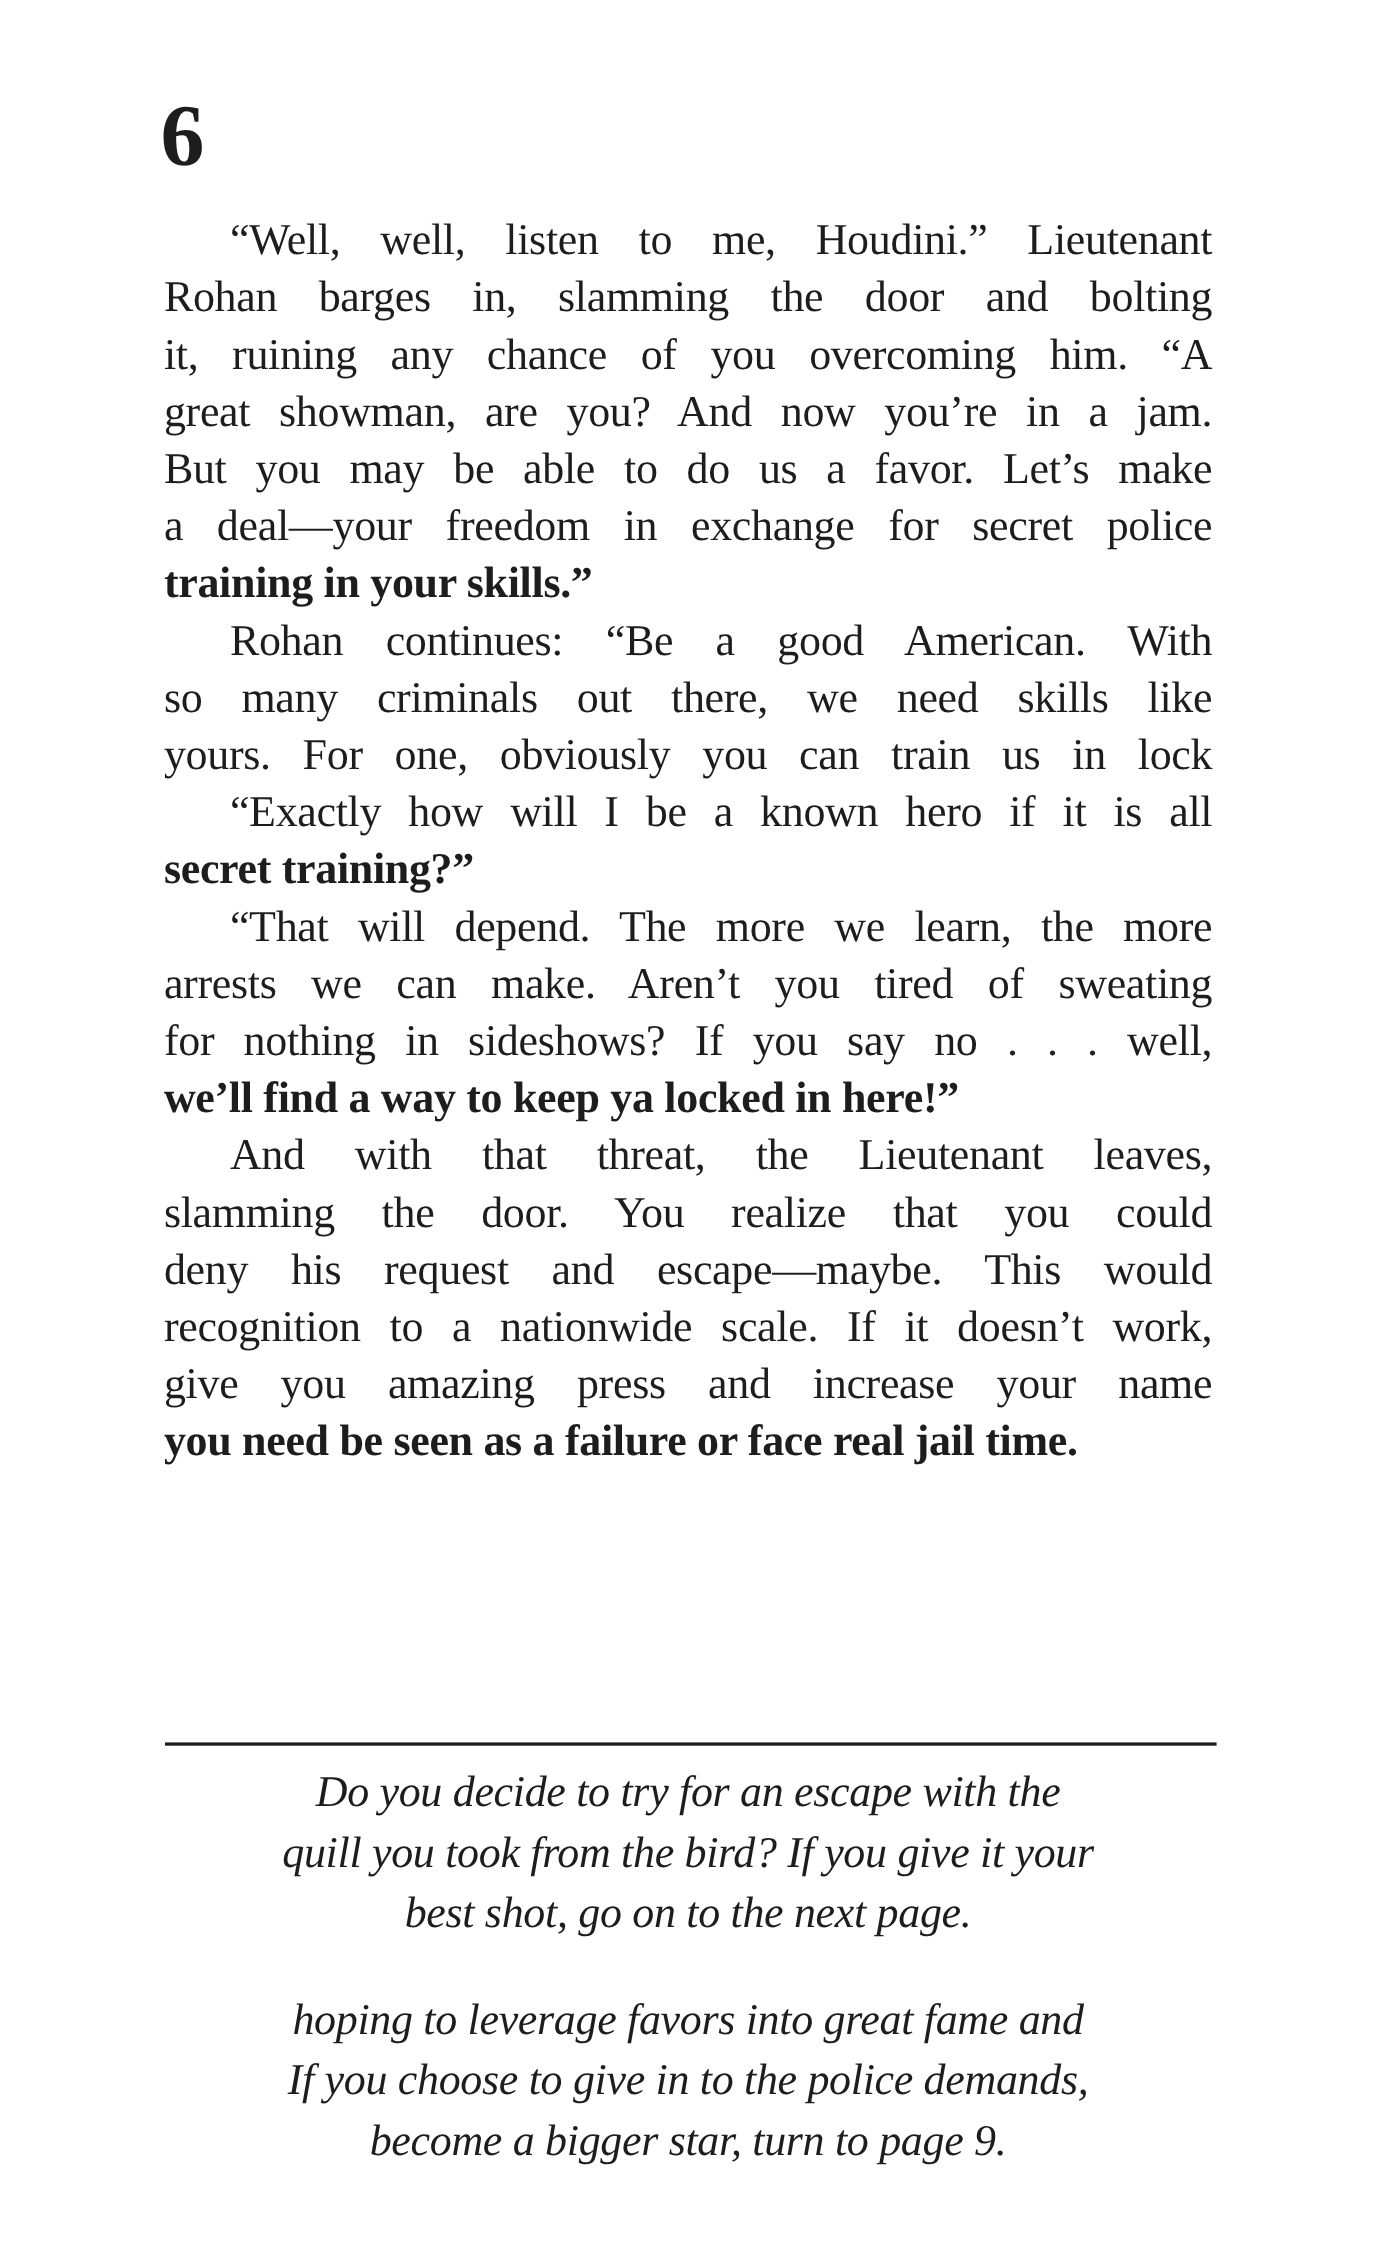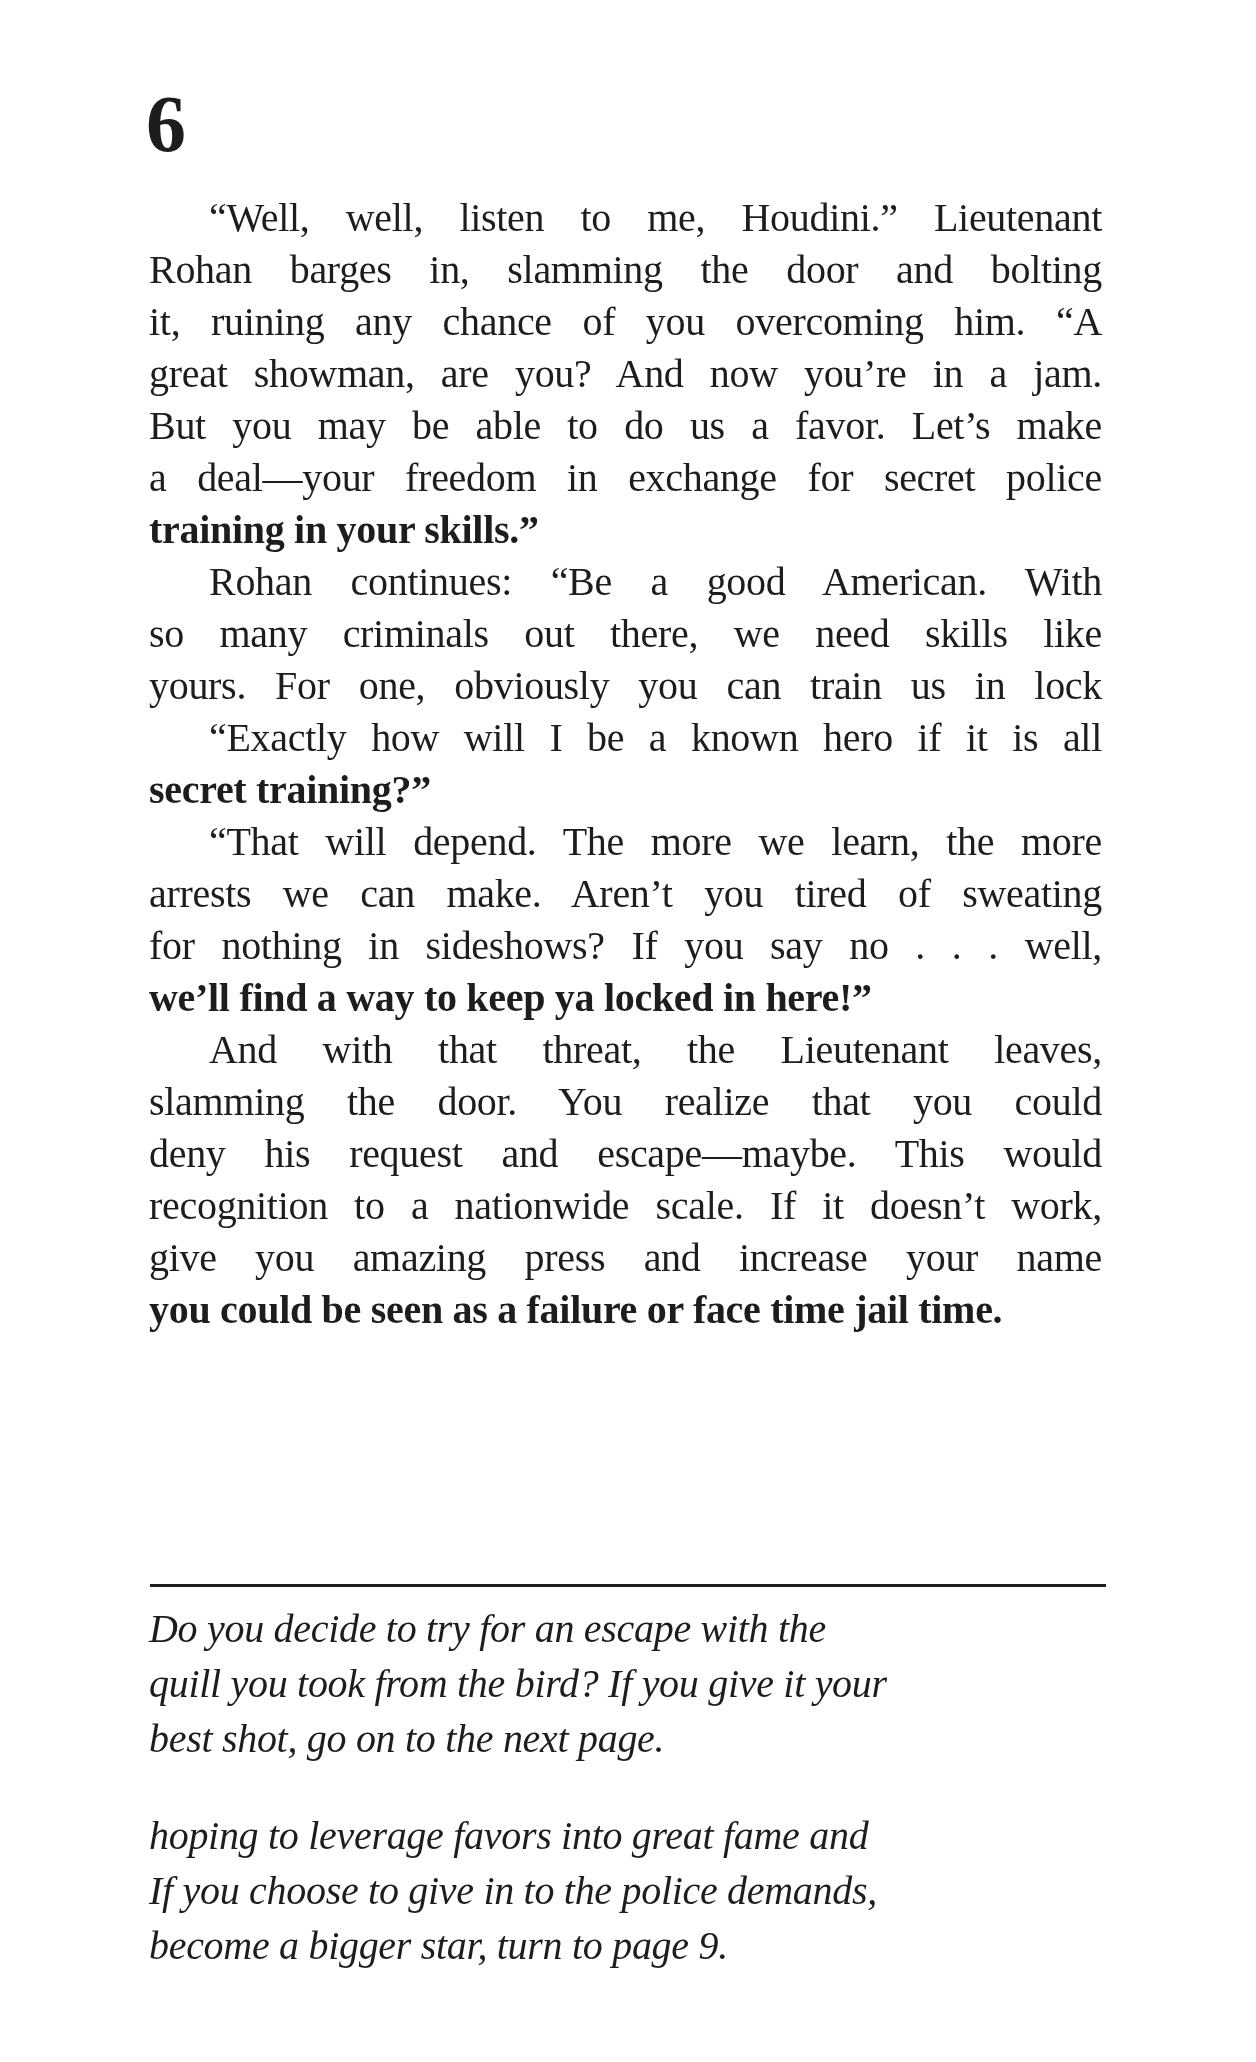--- a/index.html
+++ b/index.html
@@ -60,21 +60,21 @@
     background: #1d1d1d;
   }
   .choice {
     position: absolute;
     left: 149px;
     width: 953px;
     font-style: italic;
     font-size: 40px;
     line-height: 55px;
     letter-spacing: -0.3px;
-    text-align: left;
+    text-align: center;
   }
   .choice-1 { top: 1601px; }
   .choice-2 { top: 1808px; }
   .cl { height: 55px; }
 </style>
 </head>
 <body>
 
 <div class="page">
 
@@ -100,21 +100,21 @@
     <div class="bl ind">“That will depend. The more we learn, the more</div>
     <div class="bl">arrests we can make. Aren’t you tired of sweating</div>
     <div class="bl">for nothing in sideshows? If you say no . . . well,</div>
     <div class="bl end">we’ll find a way to keep ya locked in here!”</div>
 
     <div class="bl ind">And with that threat, the Lieutenant leaves,</div>
     <div class="bl">slamming the door. You realize that you could</div>
     <div class="bl">deny his request and escape—maybe. This would</div>
     <div class="bl">recognition to a nationwide scale. If it doesn’t work,</div>
     <div class="bl">give you amazing press and increase your name</div>
-    <div class="bl end">you could be seen as a failure or face time jail time.</div>
+    <div class="bl end">you need be seen as a failure or face real jail time.</div>
   </div>
 
   <div class="rule"></div>
 
   <div class="choice choice-1">
     <div class="cl">Do you decide to try for an escape with the</div>
     <div class="cl">quill you took from the bird? If you give it your</div>
     <div class="cl">best shot, go on to the next page.</div>
   </div>
 

